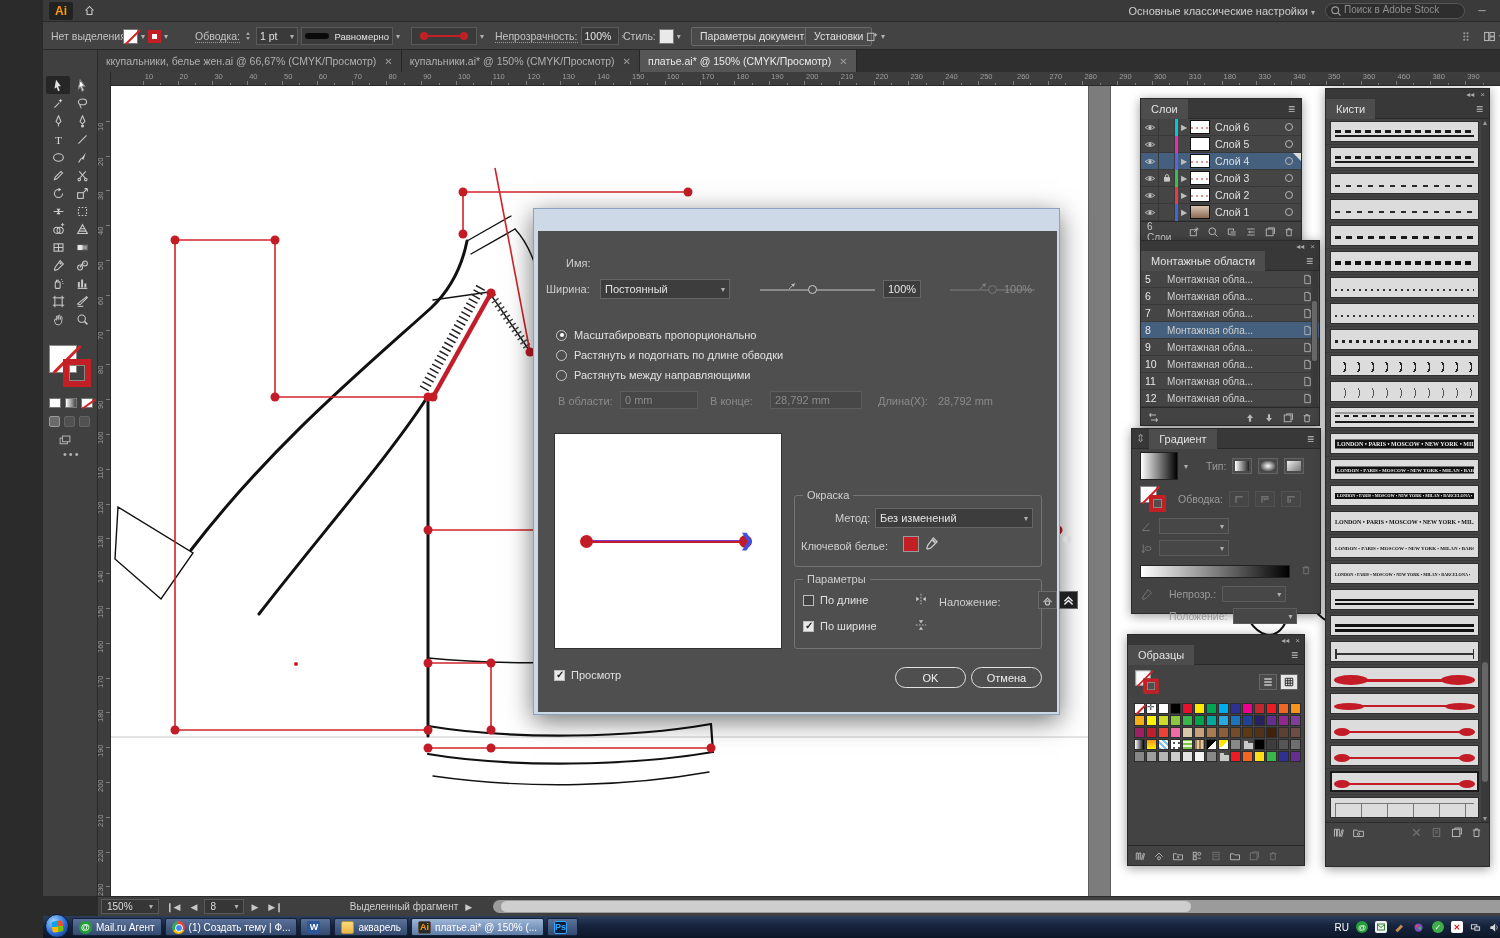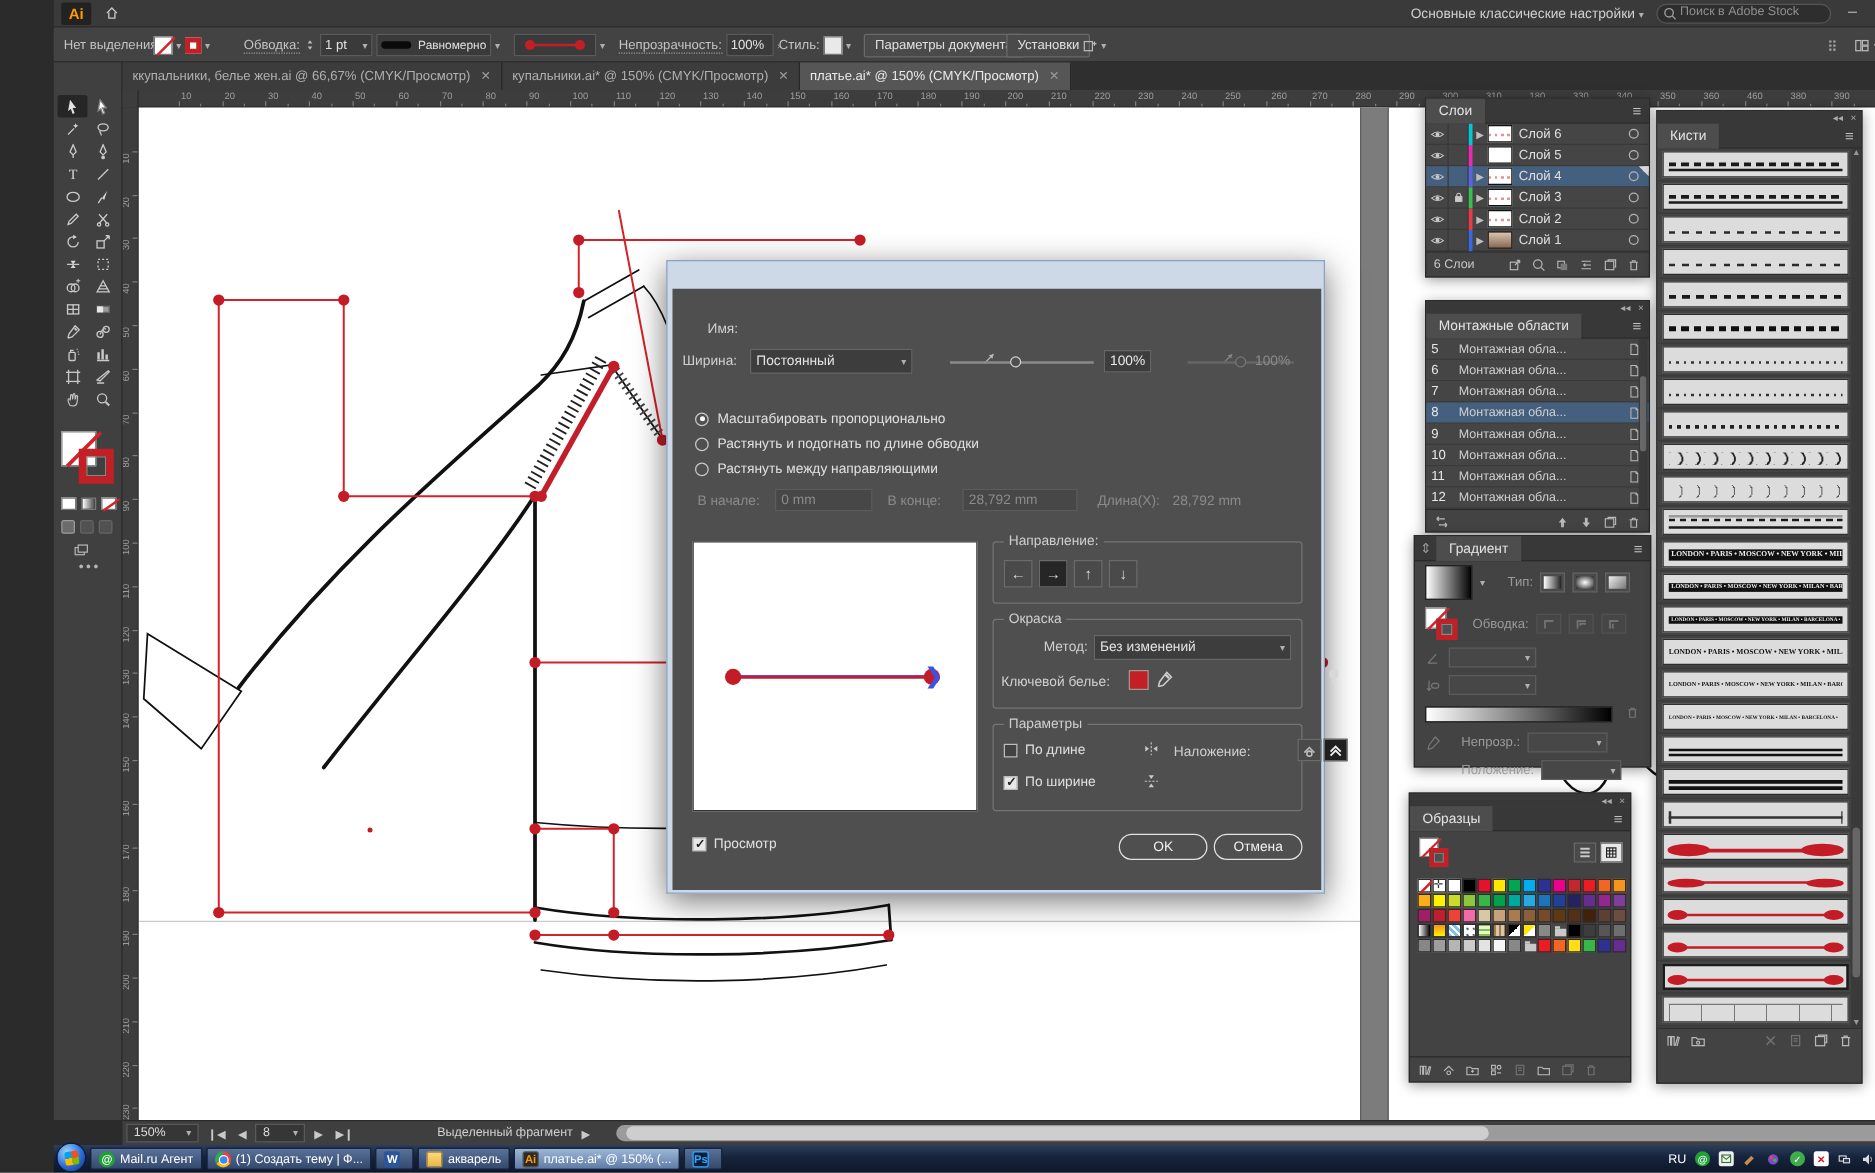--- a/index.html
+++ b/index.html
@@ -928,54 +928,36 @@
           </div>
           <div class="radio-row" style="left: 18px; top: 118px;">
             <span class="rad"></span>
             <span>Растянуть и подогнать по длине обводки</span>
           </div>
           <div class="radio-row" style="left: 18px; top: 138px;">
             <span class="rad"></span>
             <span>Растянуть между направляющими</span>
           </div>
         </div>
-      <span class="d-label dis" style="left:20px;top:164px">В начале:</span>
+      <span class="d-label dis" style="left:20px;top:164px">В области:</span>
       <span class="spin dim abs" style="left:72px;top:163px">▲<br>▼</span>
       <div class="d-field-dis" style="left:82px;top:160px;width:78px">0 mm</div>
       <span class="d-label dis" style="left:172px;top:164px">В конце:</span>
       <span class="spin dim abs" style="left:222px;top:163px">▲<br>▼</span>
       <div class="d-field-dis" style="left:232px;top:160px;width:92px">28,792 mm</div>
       <span class="d-label dis" style="left:340px;top:164px">Длина(X):</span>
       <span class="d-label dis" style="left:400px;top:164px">28,792 mm</span>
 
       <div id="dlg-preview">
         <div id="pv-line"></div>
         <div class="pv-dot" style="left:25px"></div>
         <div class="pv-dot" style="left:184px"></div>
         <div id="pv-arrow">❯</div>
       </div>
 
-      <div class="group" style="left:256px;top:202px;width:248px;height:50px">
-        <span class="group-title">Направление:</span>
-        <div style="position:absolute;left:8px;top:14px;display:flex;gap:5px">
-
-        <button class="dirbtn">
-              <span>←</span>
-            </button>
-            <button class="dirbtn active">
-              <span>→</span>
-            </button>
-            <button class="dirbtn">
-              <span>↑</span>
-            </button>
-            <button class="dirbtn">
-              <span>↓</span>
-            </button>
-          </div>
-      </div>
 
       <div class="group" style="left:256px;top:264px;width:248px;height:72px">
         <span class="group-title">Окраска</span>
         <span class="d-label" style="left:40px;top:16px">Метод:</span>
         <div class="d-select" style="left:80px;top:12px;width:158px">
             <span>Без изменений</span>
             <span class="chev">▾</span>
           </div>
         <span class="d-label" style="left:6px;top:44px">Ключевой белье:</span>
         <span class="abs" style="left:86px;top:40px">
@@ -1033,21 +1015,21 @@
 
       <div class="chk-row" style="left:16px;top:438px">
           <span class="cbx checked"></span>
           <span>Просмотр</span>
         </div>
       <button class="pill" style="left:357px;top:436px;width:71px">OK</button>
       <button class="pill" style="left:433px;top:436px;width:71px">Отмена</button>
     </div>
   </div>
 
-  <div class="panel" style="left:1140px;top:78px;width:180px;height:144px">
+  <div class="panel" style="left:1140px;top:98px;width:162px;height:144px">
     <div class="p-head">
         <span class="p-tab">Слои</span>
         <span class="p-menu">≡</span>
       </div>
     <div>
 
     <div class="lay-row expand">
           <span class="lay-eye">
             <svg class="ic" viewBox="0 0 14 10" width="12" height="9" fill="none" stroke="#c9c9c9">
               <path d="M1.5 5 Q7 .5 12.5 5 Q7 9.5 1.5 5 Z"></path>

